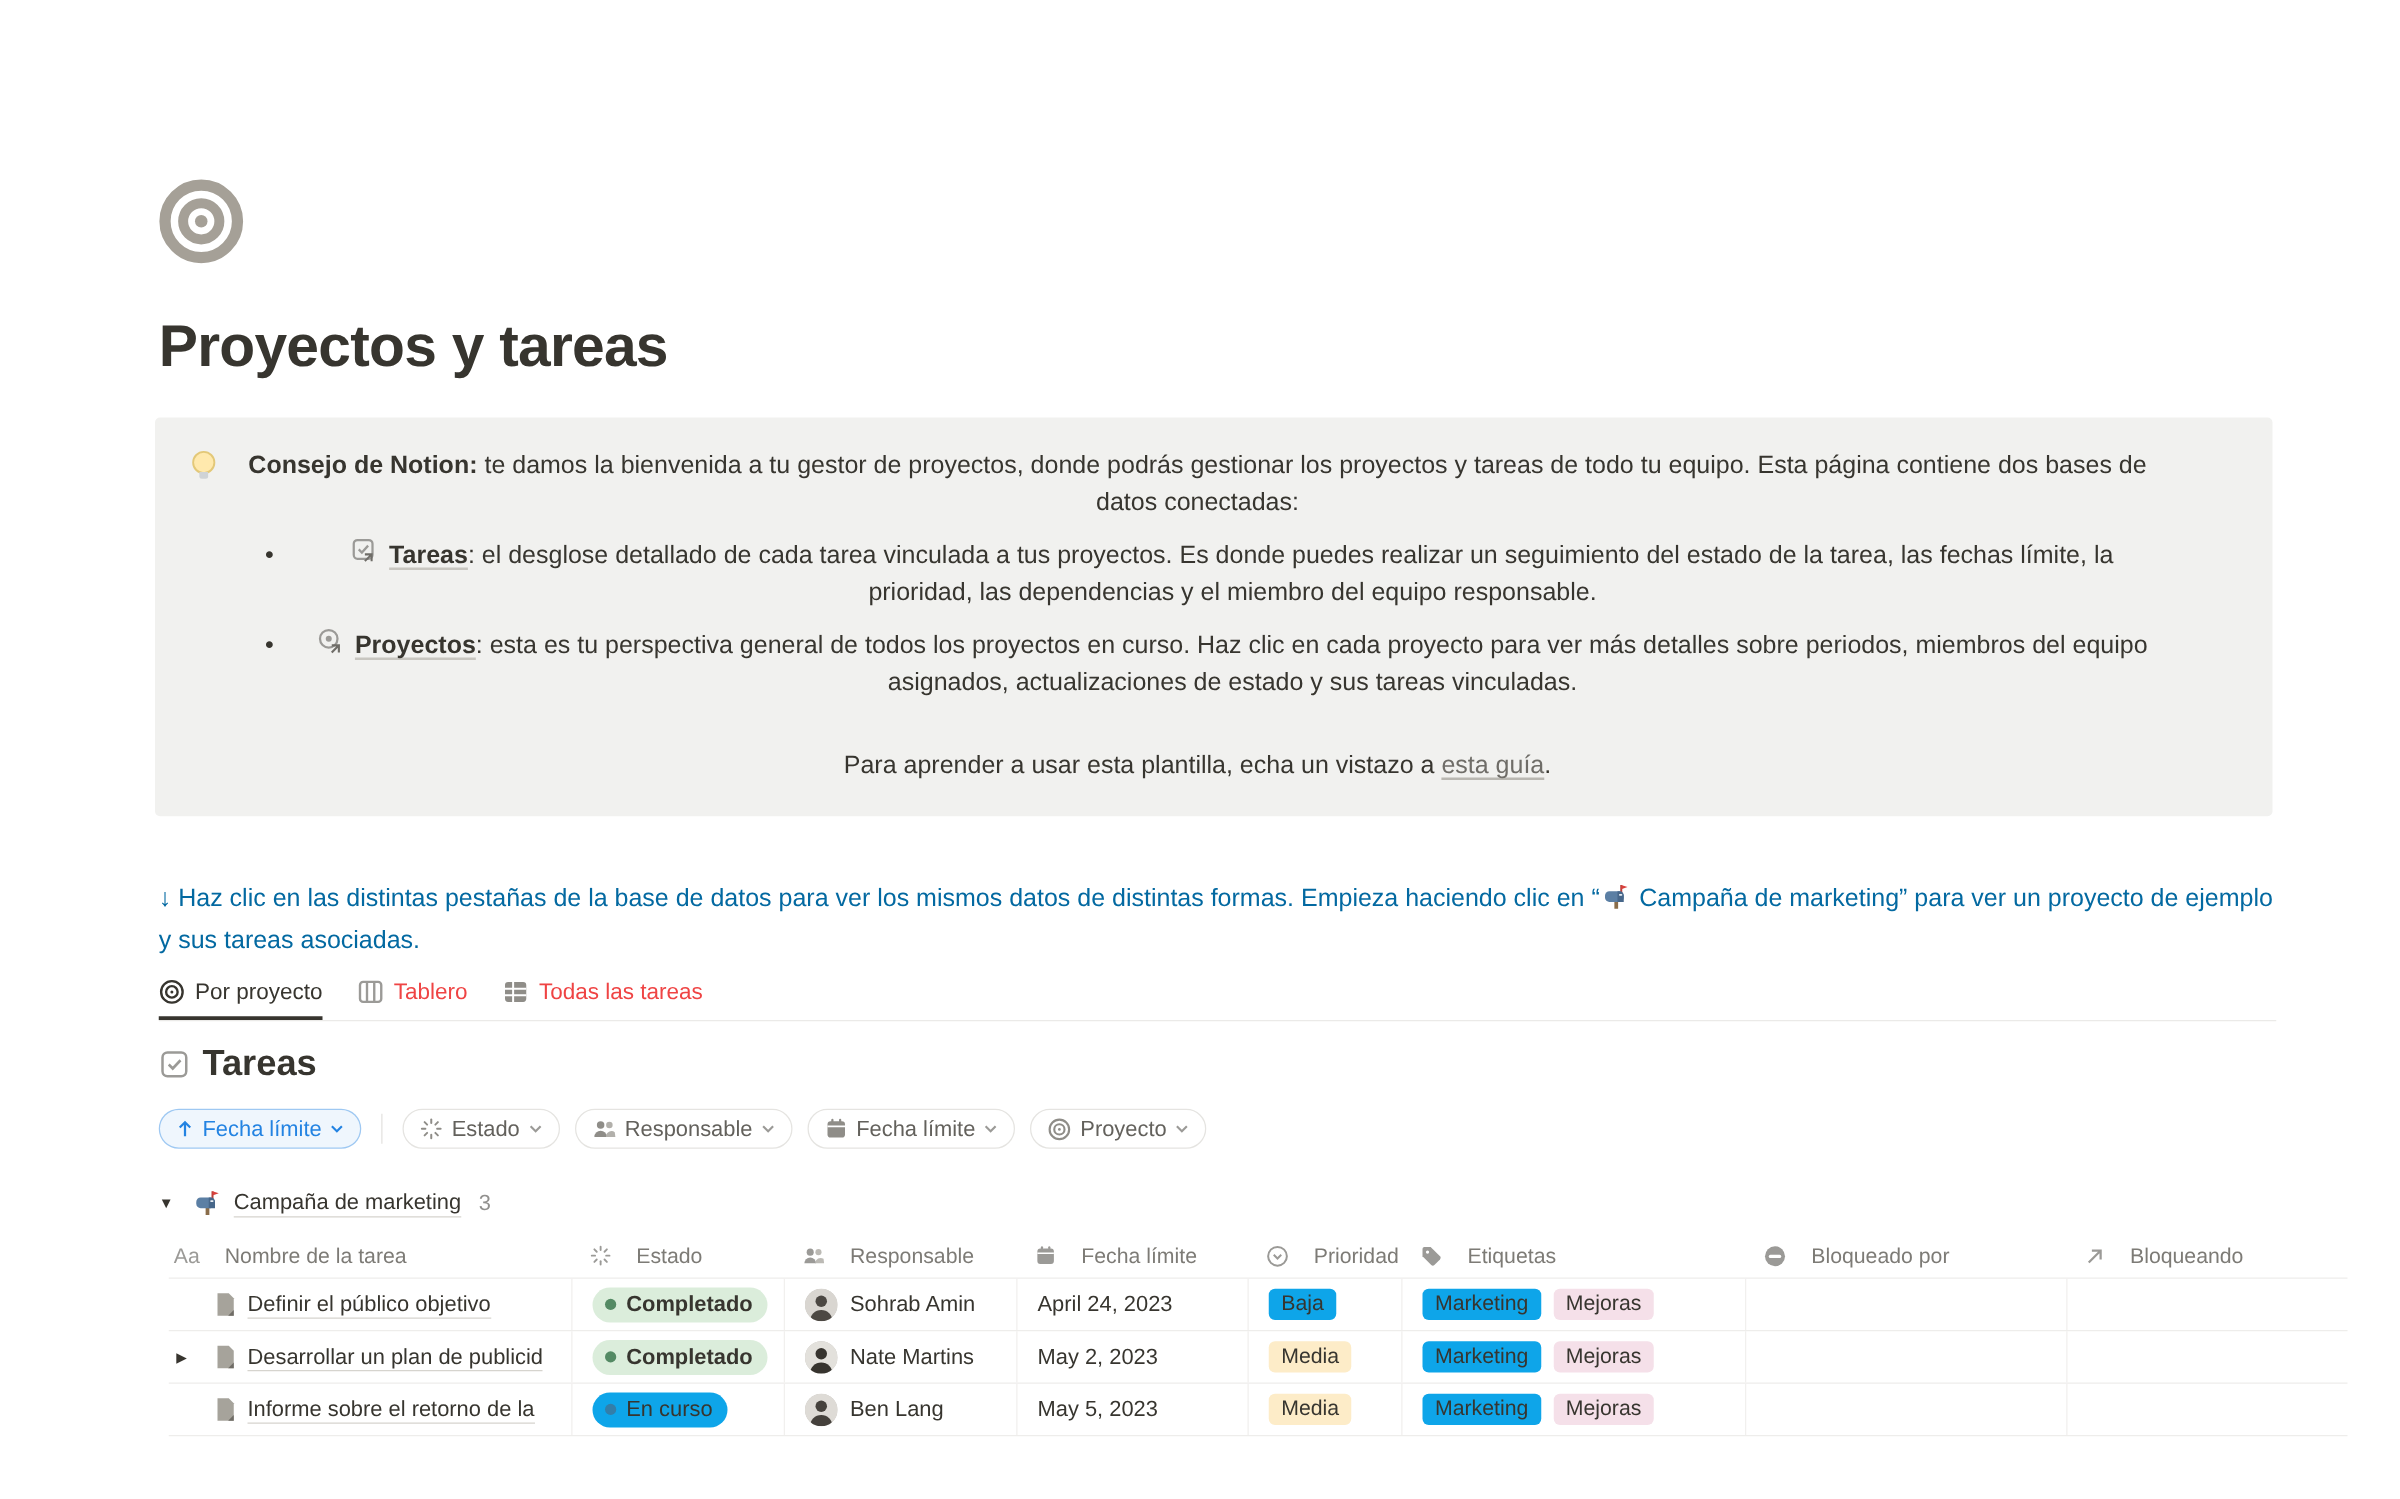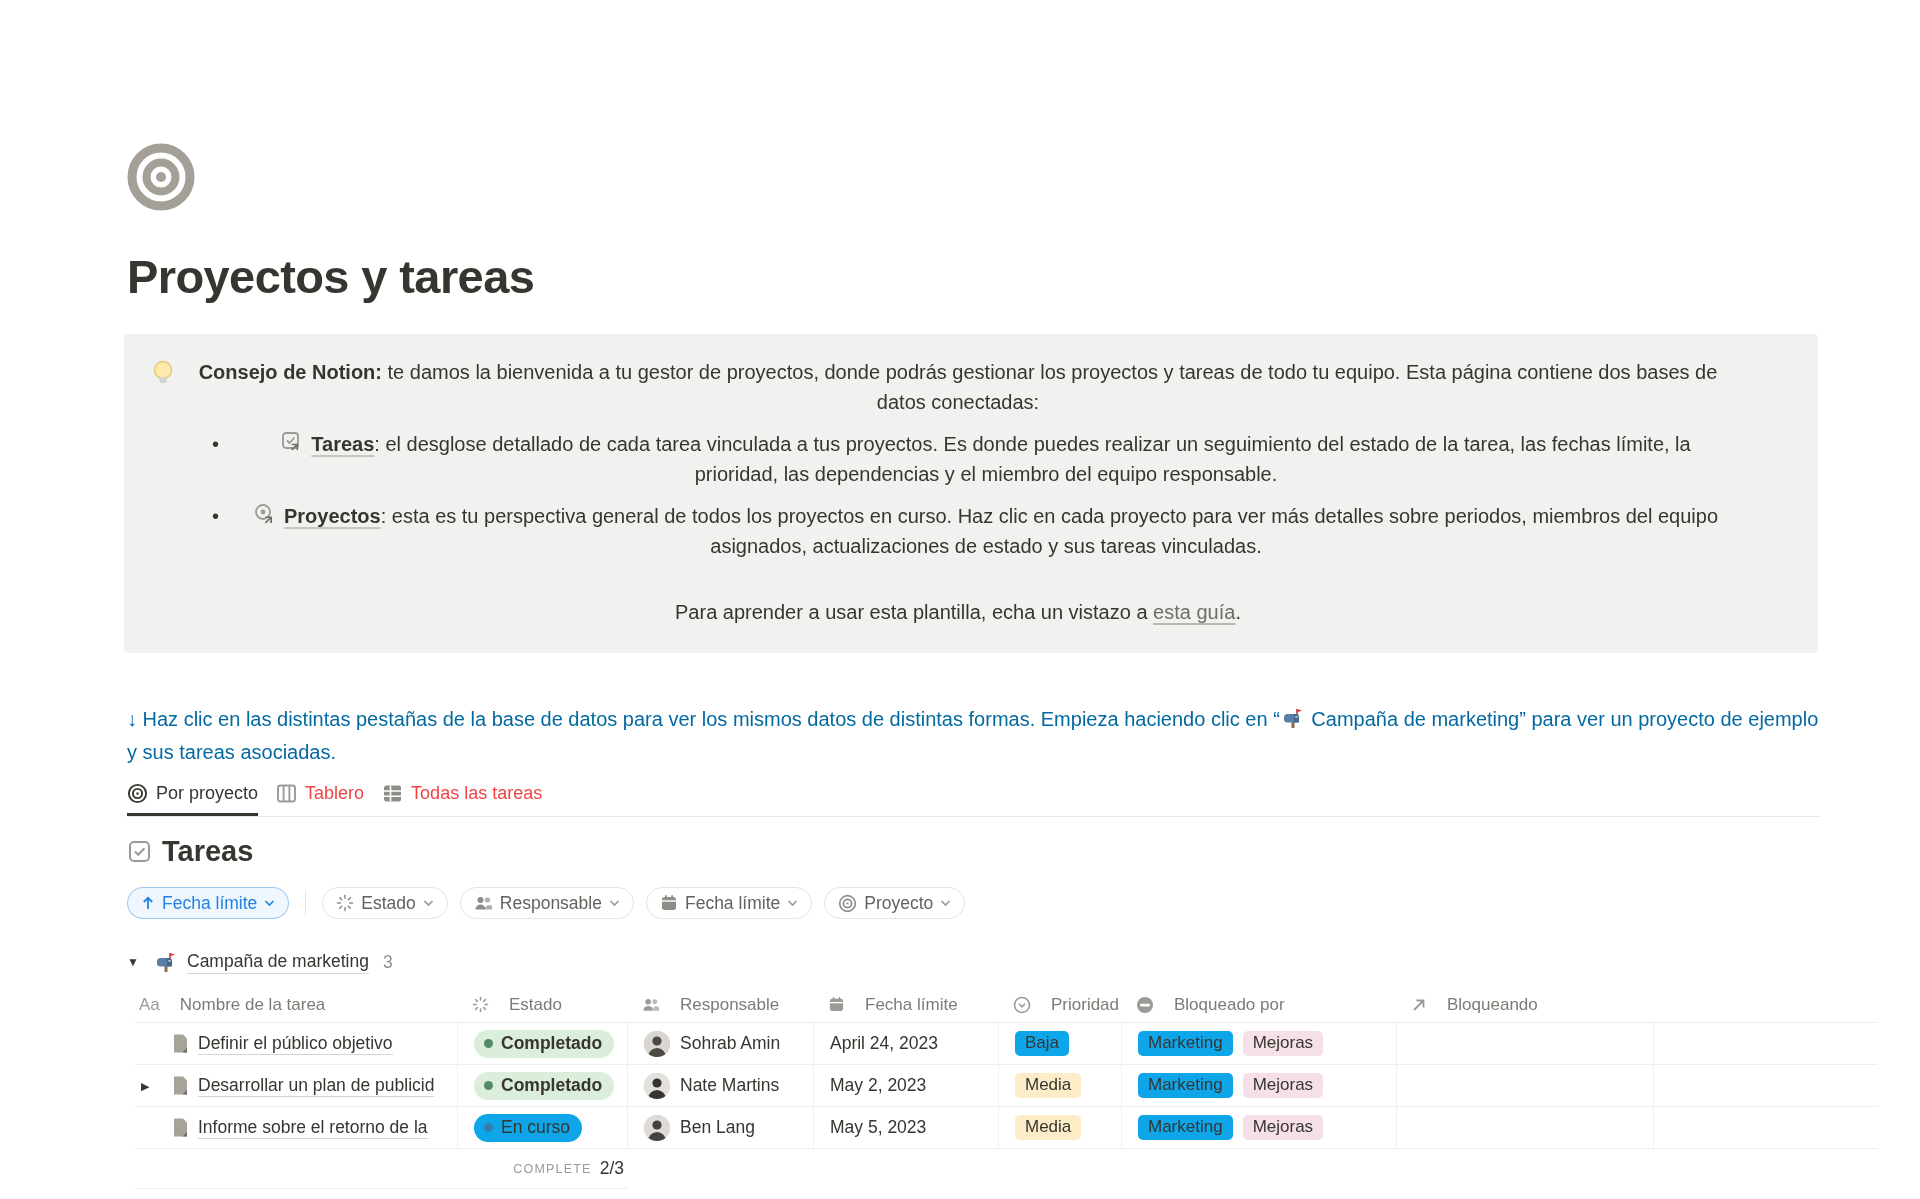--- a/index.html
+++ b/index.html
@@ -24,21 +24,21 @@
   .inline-db-icon { display:inline-block; vertical-align:-4px; margin-right:8px; }
   .db-label { font-weight:700; text-decoration:underline; text-decoration-color:#c8c6c0; text-underline-offset:4px; }
   .callout-footer { margin-top:36px; }
   .guide-link { color:#6f6d68; text-decoration:underline; text-decoration-color:#b9b7b1; text-underline-offset:4px; cursor:pointer; }
 
   
   .hint { margin-top:50px; width:1694px; font-size:20px; line-height:33px; color:#0369a1; }
   .inline-emoji { display:inline-block; vertical-align:-3px; margin:0 2px; }
 
   
-  .tabs { margin-top:14px; height:34px; display:flex; align-items:flex-start; gap:18px; border-bottom:1px solid #ebeae8; width:1694px; }
+  .tabs { margin-top:14px; height:34px; display:flex; align-items:flex-start; gap:28px; border-bottom:1px solid #ebeae8; width:1694px; }
   .tab { display:flex; align-items:center; gap:8px; font-size:18px; color:#ef4444; padding-bottom:9px; cursor:pointer; }
   .tab.active { color:#37352f; font-weight:500; border-bottom:3px solid #37352f; margin-bottom:-1px; }
   .tab .ticon { display:inline-flex; }
 
   
   .section-head { margin-top:14px; display:flex; align-items:center; gap:10px; height:40px; }
   .section-title { font-size:29px; font-weight:700; }
 
   
   .toolbar { margin-top:16px; display:flex; align-items:center; height:32px; }
@@ -350,20 +350,29 @@
           <svg width="18" height="18" viewBox="0 0 18 18">
             <circle cx="9" cy="9" r="7.5" fill="none" stroke="#9b9a97" stroke-width="1.6"></circle>
             <path d="M6 7.8 L9 10.8 L12 7.8" fill="none" stroke="#9b9a97" stroke-width="1.6"></path>
           </svg>
         </span>
         <span>Prioridad</span>
       </div>
       <div class="cell">
         <span>
           <svg width="18" height="18" viewBox="0 0 18 18">
+            <path d="M2 3 a1.5 1.5 0 0 1 1.5 -1.5 h5 L16 9 a1.8 1.8 0 0 1 0 2.5 l-4.5 4.5 a1.8 1.8 0 0 1 -2.5 0 L2 9 z" fill="#9b9a97"></path>
+            <circle cx="6" cy="5.6" r="1.3" fill="#ffffff"></circle>
+          </svg>
+        </span>
+        <span>Etiquetas</span>
+      </div>
+      <div class="cell">
+        <span>
+          <svg width="18" height="18" viewBox="0 0 18 18">
             <circle cx="9" cy="9" r="8" fill="#9b9a97"></circle>
             <rect x="4" y="7.8" width="10" height="2.6" rx="1.3" fill="#ffffff"></rect>
           </svg>
         </span>
         <span>Bloqueado por</span>
       </div>
       <div class="cell">
         <span>
           <svg width="16" height="16" viewBox="0 0 16 16">
             <path d="M3 13 L12 4 M5.5 3.5 H12.5 V10.5" fill="none" stroke="#9b9a97" stroke-width="1.8"></path>
@@ -493,28 +502,15 @@
         <span class="tag yellow">Media</span>
       </div>
       <div class="cell">
         <span class="tag green">Marketing</span>
         <span class="tag pink">Mejoras</span>
       </div>
       <div class="cell"></div>
       <div class="cell"></div>
     </div>
 
-    <div class="trow calc-row">
-      <div class="cell c1"></div>
-      <div class="cell c2">
-        <span class="calc-label">COMPLETE</span>
-        <span class="calc-value">2/3</span>
-      </div>
-      <div class="cell"></div>
-      <div class="cell"></div>
-      <div class="cell"></div>
-      <div class="cell"></div>
-      <div class="cell"></div>
-      <div class="cell"></div>
-    </div>
 
   </div>
 </div>
 
 </body></html>

